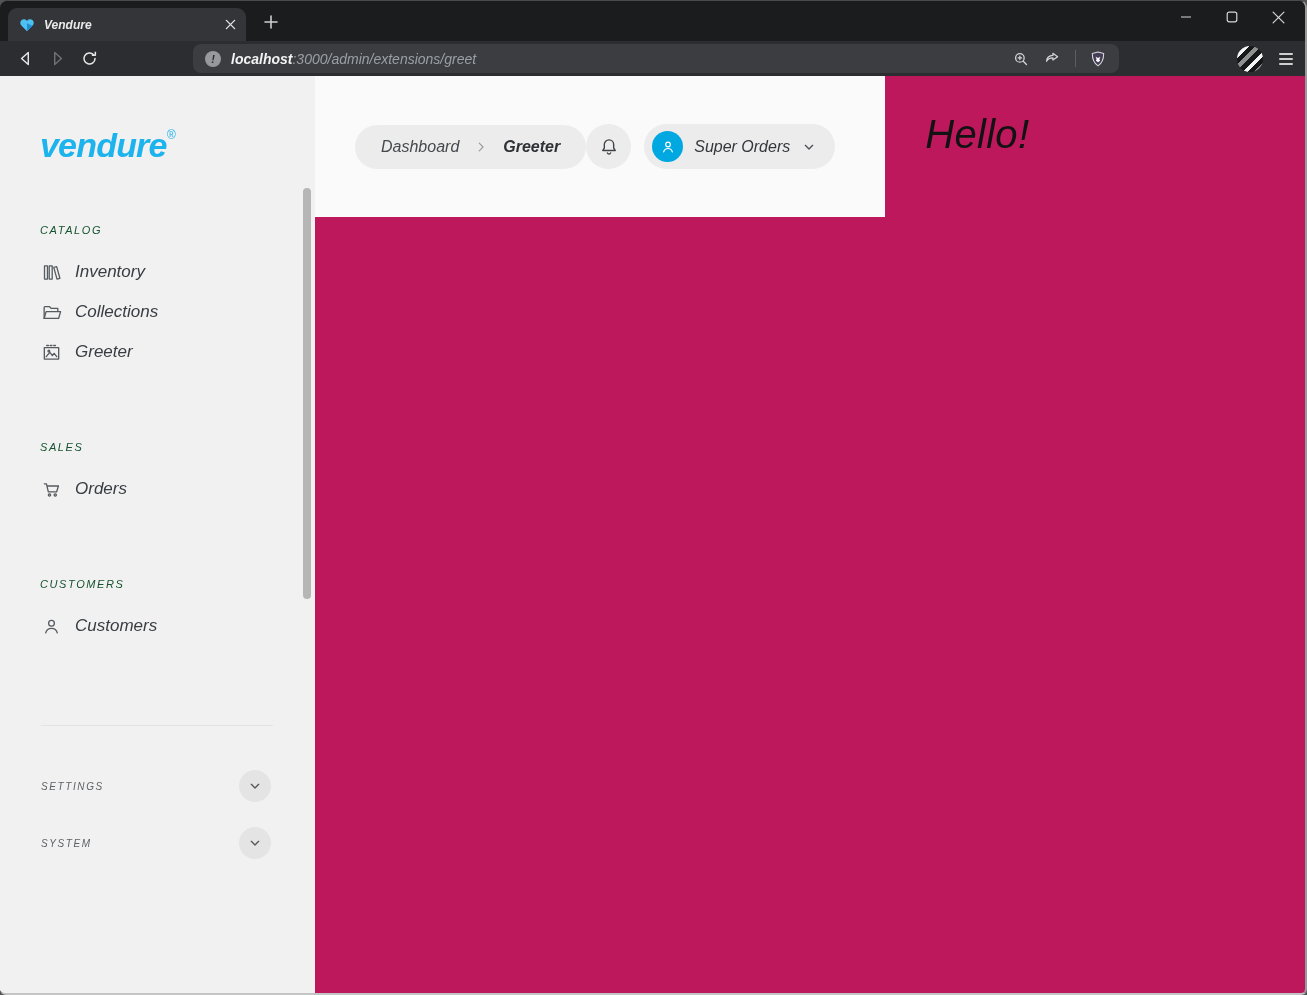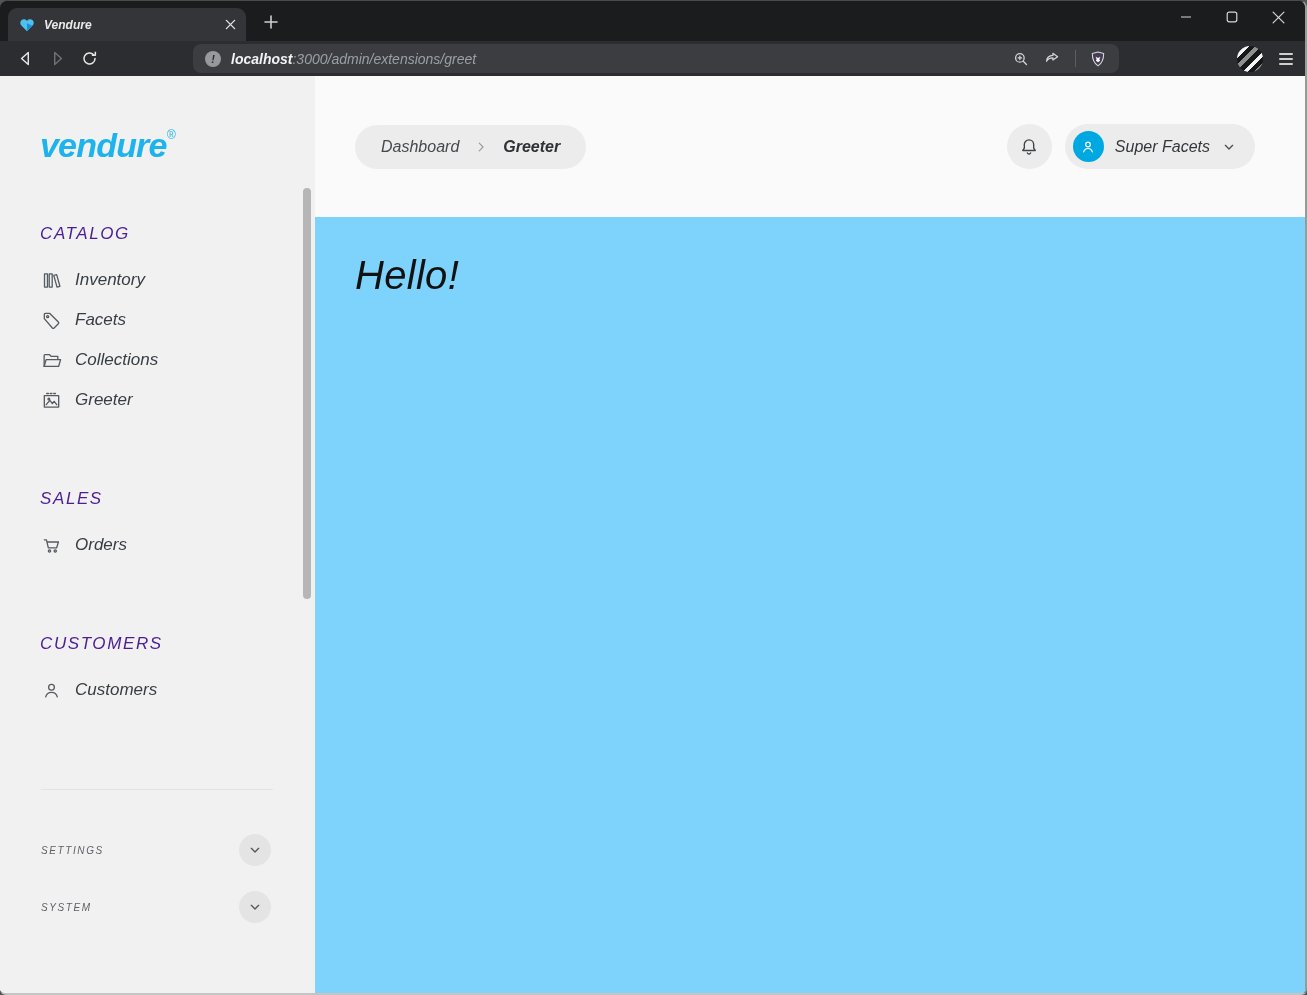--- a/index.html
+++ b/index.html
@@ -51,35 +51,35 @@
   .menu-icon span { display:block; width:14px; height:2px; background:#cfcfcf; border-radius:1px; }
 
   
   .page { position:absolute; top:75px; left:0; right:0; bottom:0; display:flex; background:#fff; }
 
   
   .sidebar { position:relative; width:315px; flex-shrink:0; background:#f1f1f2; overflow:hidden; }
   .logo { padding:40px 0 0 40px; font-size:34px; font-weight:700; letter-spacing:-0.8px; color:#1db3ec; line-height:38px; }
   .logo sup { font-size:12px; vertical-align:18px; font-weight:400; }
   .nav { padding:60px 40px 0 40px; }
-  .nav-label { font-size:17px; color:#4c1d95; letter-spacing:1.6px; margin-bottom:16px; }
+  .nav-label { font-size:11px; color:#14532d; letter-spacing:1.6px; margin-bottom:16px; }
   .nav-item { display:flex; align-items:center; gap:13px; height:40px; font-size:17px; color:#383d42; cursor:pointer; }
   .nav-icon { width:22px; height:22px; color:#565b60; display:flex; align-items:center; justify-content:center; flex-shrink:0; }
   .nav-section { margin-bottom:69px; }
   .nav-section:last-child { margin-bottom:0; }
   .side-divider { height:1px; background:#e3e3e4; margin:79px 42px 0 41px; }
   .collapsed-wrap { padding:38px 44px 0 41px; }
   .collapsed-row { display:flex; align-items:center; justify-content:space-between; height:44px; margin-bottom:13px; }
   .collapsed-label { font-size:10px; color:#5e6266; letter-spacing:1.6px; }
   .chevron-btn { width:32px; height:32px; border-radius:50%; background:#e4e4e5; color:#53575b;
     display:flex; align-items:center; justify-content:center; cursor:pointer; }
   .sb-thumb { position:absolute; right:4px; top:112px; width:8px; height:411px; background:#b6b6b6; border-radius:4px; }
 
   
-  .main { flex:1; display:flex; flex-direction:column; background:#7dd3fc; }
+  .main { flex:1; display:flex; background:#be185d; }
   .main-header { height:141px; background:#fafafa; display:flex; align-items:center;
     justify-content:space-between; padding:0 50px 0 40px; flex-shrink:0; }
   .breadcrumb { background:#ececec; height:44px; border-radius:22px; display:flex;
     align-items:center; gap:15px; padding:0 26px; font-size:16px; }
   .crumb-root { color:#45494d; cursor:pointer; }
   .crumb-sep { color:#9b9b9b; display:flex; align-items:center; }
   .crumb-current { color:#2e3236; font-weight:600; }
   .header-right { display:flex; align-items:center; gap:13px; }
   .bell-btn { width:45px; height:45px; border-radius:50%; background:#ececec; color:#3f4347;
     display:flex; align-items:center; justify-content:center; cursor:pointer; }
@@ -201,29 +201,20 @@
                   <rect x="4" y="4.5" width="3.4" height="15"></rect>
                   <rect x="9.4" y="4.5" width="3.4" height="15"></rect>
                   <path d="M14.6 6.2l3.3-.9 3.7 13.3-3.3.9z"></path>
                 </svg>
               </span>
       <span>Inventory</span>
             </div>
             <div class="nav-item">
       <span class="nav-icon">
                 <svg width="21" height="21" viewBox="0 0 24 24" fill="none" stroke="currentColor" stroke-width="1.5" stroke-linecap="round" stroke-linejoin="round">
-                  <path d="M3.8 9.8V4.9a1.1 1.1 0 011.1-1.1h4.9l10 10a1.4 1.4 0 010 2L15 20.6a1.4 1.4 0 01-2 0z"></path>
-                  <circle cx="7.6" cy="7.6" r="1.2"></circle>
-                </svg>
-              </span>
-      <span>Facets</span>
-            </div>
-            <div class="nav-item">
-      <span class="nav-icon">
-                <svg width="21" height="21" viewBox="0 0 24 24" fill="none" stroke="currentColor" stroke-width="1.5" stroke-linecap="round" stroke-linejoin="round">
                   <path d="M3.6 18.8V6.2a1 1 0 011-1h4.9l2 2h7.7v2.8"></path>
                   <path d="M3.6 18.8l2.2-7.8h16.6l-2.3 7.8z"></path>
                 </svg>
               </span>
       <span>Collections</span>
             </div>
             <div class="nav-item">
       <span class="nav-icon">
                 <svg width="21" height="21" viewBox="0 0 24 24" fill="none" stroke="currentColor" stroke-width="1.5" stroke-linecap="round" stroke-linejoin="round">
                   <rect x="3.8" y="6.5" width="16.4" height="13"></rect>
@@ -309,21 +300,21 @@
           </div>
           <div class="user-pill">
             <span class="avatar" style="background: rgb(0, 168, 225);">
               <span style="display:flex;">
                 <svg width="18" height="18" viewBox="0 0 24 24" fill="none" stroke="#fff" stroke-width="1.6" stroke-linecap="round">
                     <circle cx="12" cy="8.6" r="3.1"></circle>
                     <path d="M6.2 18.6c.8-3 3.1-4.6 5.8-4.6s5 1.6 5.8 4.6"></path>
                   </svg>
               </span>
             </span>
-            <span class="user-name">Super Facets</span>
+            <span class="user-name">Super Orders</span>
             <span class="user-chevron">
               <svg width="16" height="16" viewBox="0 0 24 24" fill="none" stroke="currentColor" stroke-width="2" stroke-linecap="round" stroke-linejoin="round">
                   <path d="M6.5 9.5l5.5 5.5 5.5-5.5"></path>
                 </svg>
             </span>
           </div>
         </div>
       </div>
       <div class="content">
         <div class="hello">Hello!</div>

